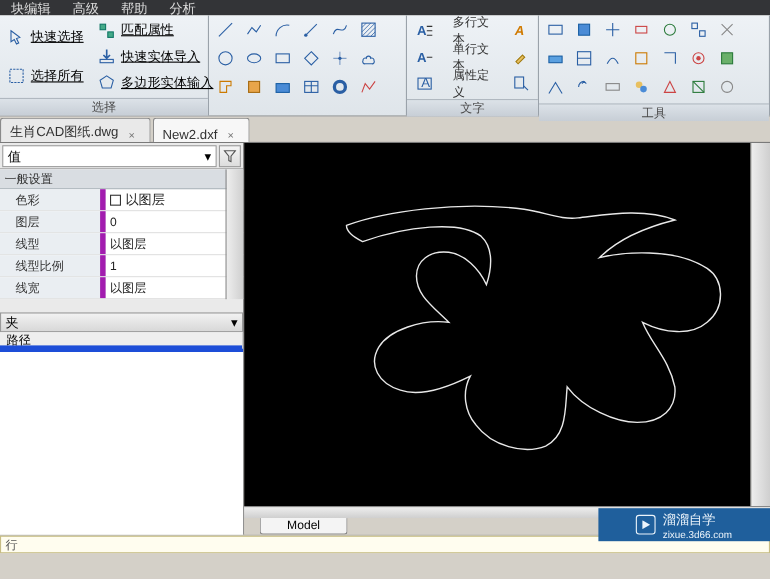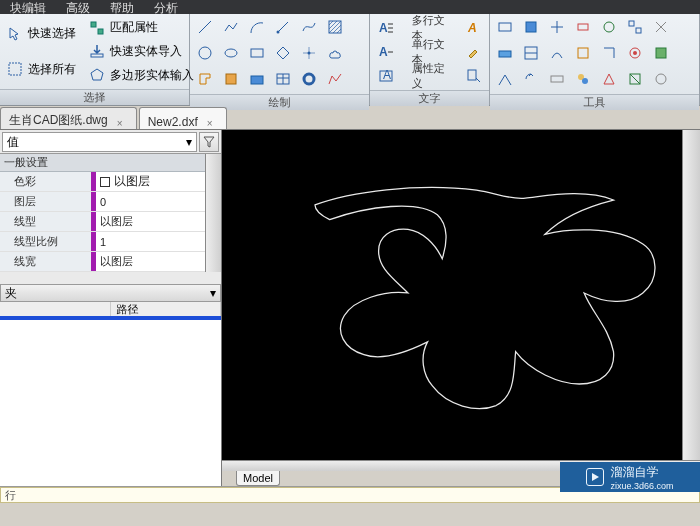--- a/index.html
+++ b/index.html
@@ -8,21 +8,21 @@
 
 .menus { height:14px; background:#333437; display:flex; color:#ddd; font-size:11px; }
 .menus span { padding:0 10px; }
 
 
 .ribbon { height:92px; background:linear-gradient(#eef2f6,#dfe5ea); border-bottom:1px solid #8a9198; display:flex; }
 .rgroup { border-right:1px solid #9aa2aa; display:flex; flex-direction:column; }
 .rgroup .body { flex:1; display:flex; }
 .rgroup .lbl { height:16px; text-align:center; font-size:11px; color:#4a4a4a; background:linear-gradient(#dce2e8,#c7ced6); border-top:1px solid #b0b8c0; }
 .col { display:flex; flex-direction:column; justify-content:space-around; padding:2px 4px; }
-.ritem { display:flex; align-items:center; height:22px; padding:0 2px; white-space:nowrap; cursor:pointer; }
+.ritem { display:flex; align-items:center; height:22px; padding:0 2px; white-space:nowrap; cursor:pointer;text-decoration:underline; }
 .ricon { width:18px; height:18px; margin-right:4px; display:flex; align-items:center; justify-content:center; }
 .grid-icons { display:grid; grid-template-columns:repeat(6,24px); grid-auto-rows:24px; gap:2px; padding:2px 4px; align-content:start; }
 .ic { width:22px; height:22px; display:flex; align-items:center; justify-content:center; cursor:pointer; border:1px solid transparent; }
 .txtrow { display:flex; align-items:center; height:24px; }
 .txtrow .ic { width:24px; }
 .txtrow span { font-size:11px; color:#333; margin-left:14px; }
 
 
 .doctabs { height:24px; background:#d4d0c8; display:flex; align-items:flex-end; border-bottom:1px solid #7a7a7a; }
 .dtab { height:22px; padding:0 10px 0 8px; background:#e9e9e9; border:1px solid #8a8a8a; border-bottom:none; border-radius:3px 3px 0 0; margin-right:2px; display:flex; align-items:flex-end; font-size:11px; color:#333; cursor:pointer; position:relative; }
@@ -35,36 +35,36 @@
 .propsel { display:flex; height:24px; border-bottom:1px solid #9a9a9a; }
 .propsel .sel { flex:1; background:#fff; border:1px solid #9a9a9a; height:20px; margin:2px; padding:0 4px; display:flex; align-items:center; justify-content:space-between; font-size:11px; }
 .propsel .btn { width:20px; height:20px; margin:2px 2px 2px 0; background:linear-gradient(#f5f5f5,#ddd); border:1px solid #9a9a9a; display:flex; align-items:center; justify-content:center; cursor:pointer; }
 .propgrid { background:#fff; }
 .pg-head { background:#d9dde2; height:18px; font-size:11px; color:#333; padding:0 4px; display:flex; align-items:center; border-bottom:1px solid #b0b8bf; }
 .pg-row { display:flex; height:20px; border-bottom:1px solid #e0e0e0; }
 .pg-row .k { width:96px; padding:0 6px 0 14px; font-size:11px; color:#333; display:flex; align-items:center; background:#eaeef2; border-right:5px solid #a21caf; }
 .pg-row .v { flex:1; padding:0 4px; font-size:11px; color:#222; display:flex; align-items:center; }
 .swatch { width:10px; height:10px; border:1px solid #333; background:#fff; margin-right:4px; }
 .foldhdr { height:18px; background:linear-gradient(#f2f2f2,#d8d8d8); border:1px solid #9a9a9a; display:flex; align-items:center; justify-content:space-between; padding:0 4px; font-size:11px; margin-top:12px; }
-.fcols { display:flex; height:18px; background:#eee; border-bottom:4px solid #1d4ed8; }
+.fcols { display:flex; height:18px; background:#eee; border-bottom:6px solid #1d4ed8;flex-direction:column; }
 .fcols div { flex:1; font-size:11px; padding:0 6px; border-right:1px solid #ccc; display:flex; align-items:center; }
 .fbody { flex:1; background:#fff; }
 
 .canvaswrap { flex:1; display:flex; flex-direction:column; }
 .canvas { flex:1; background:#000; position:relative; }
 .canvas svg { width:100%; height:100%; }
 .sbar { width:18px; background:linear-gradient(90deg,#eee,#cfcfcf); border-left:1px solid #888; }
 .sbar-h { height:18px; background:linear-gradient(#eee,#cfcfcf); border-top:1px solid #888; }
 .mtab { height:22px; background:#d4d0c8; display:flex; align-items:flex-start; padding-left:14px; }
-.mtab .t { background:#f4f4f4; border:1px solid #888; border-top:none; padding:1px 6px; font-size:11px; border-radius:0 0 3px 3px; cursor:pointer; }
+.mtab .t { background:#f4f4f4; border:1px solid #888; border-top:none; padding:1px 24px; font-size:11px; border-radius:0 0 3px 3px; cursor:pointer; }
 
 .statuswrap { height:34px; background:#d4d0c8; border-top:1px solid #9a9a9a; display:flex; flex-direction:column; }
 .cmd { height:16px; background:#fffdef; border:1px solid #c7bd84; font-size:11px; padding:0 4px; color:#555; display:flex; align-items:center; }
 
-.watermark { position:absolute; right:0; bottom:34px; width:140px; height:30px; background:#1f5f9c; color:#ecf4fb; display:flex; align-items:center; justify-content:center; font-size:12px; gap:6px; }
+.watermark { position:absolute; right:0; bottom:34px; width:156px; height:30px; background:#1f5f9c; color:#ecf4fb; display:flex; align-items:center; justify-content:center; font-size:12px; gap:6px; }
 .watermark .play { width:18px; height:18px; border:1.5px solid #ecf4fb; border-radius:3px; display:flex; align-items:center; justify-content:center; }
 .watermark .sub { font-size:9px; display:block; }
 
 svg { pointer-events:none; }
 </style>
 </head>
 <body>
 
 <div class="menus">
   <span>块编辑</span>
@@ -221,21 +221,20 @@
               <circle cx="8" cy="8" r="5" fill="none" stroke="#2a5fa4" stroke-width="3"></circle>
             </svg>
           </div>
         <div class="ic">
             <svg width="16" height="16">
               <path d="M2 13l3-8 4 5 5-7" fill="none" stroke="#cc4444"></path>
             </svg>
           </div>
       </div>
     </div>
-    <div class="lbl">绘制</div>
   </div>
 
   <div class="rgroup" style="width:120px">
     <div class="body">
       <div class="col" style="padding:2px 4px">
         <div class="txtrow">
             <div class="ic">
               <svg width="16" height="16">
                 <text x="1" y="12" font-size="11" fill="#2a5fa4" font-weight="bold">A</text>
                 <line x1="10" y1="4" x2="15" y2="4" stroke="#333"></line>

